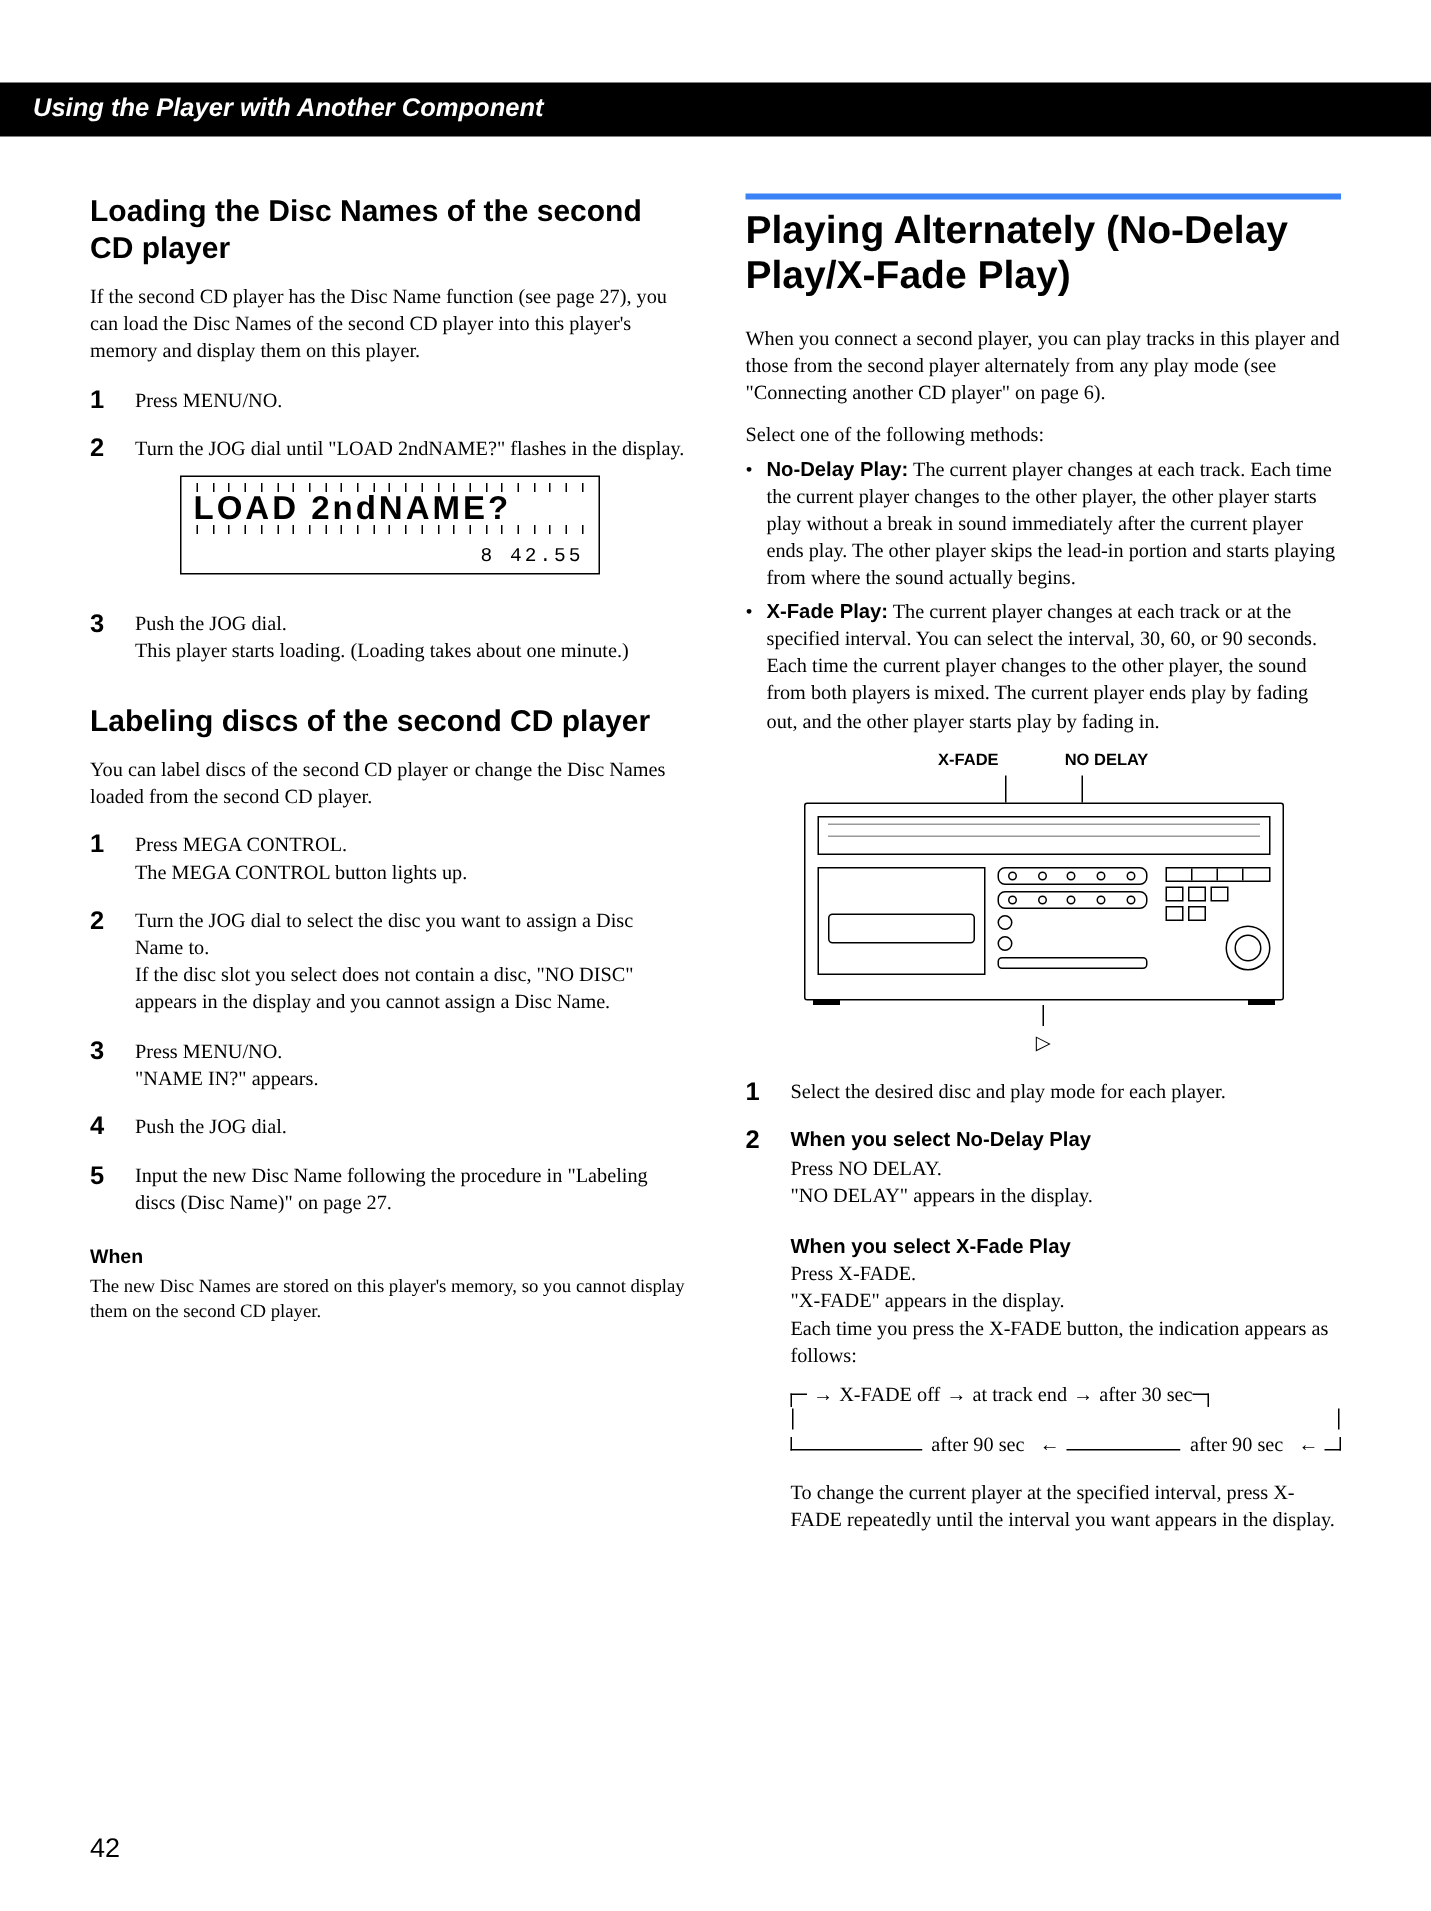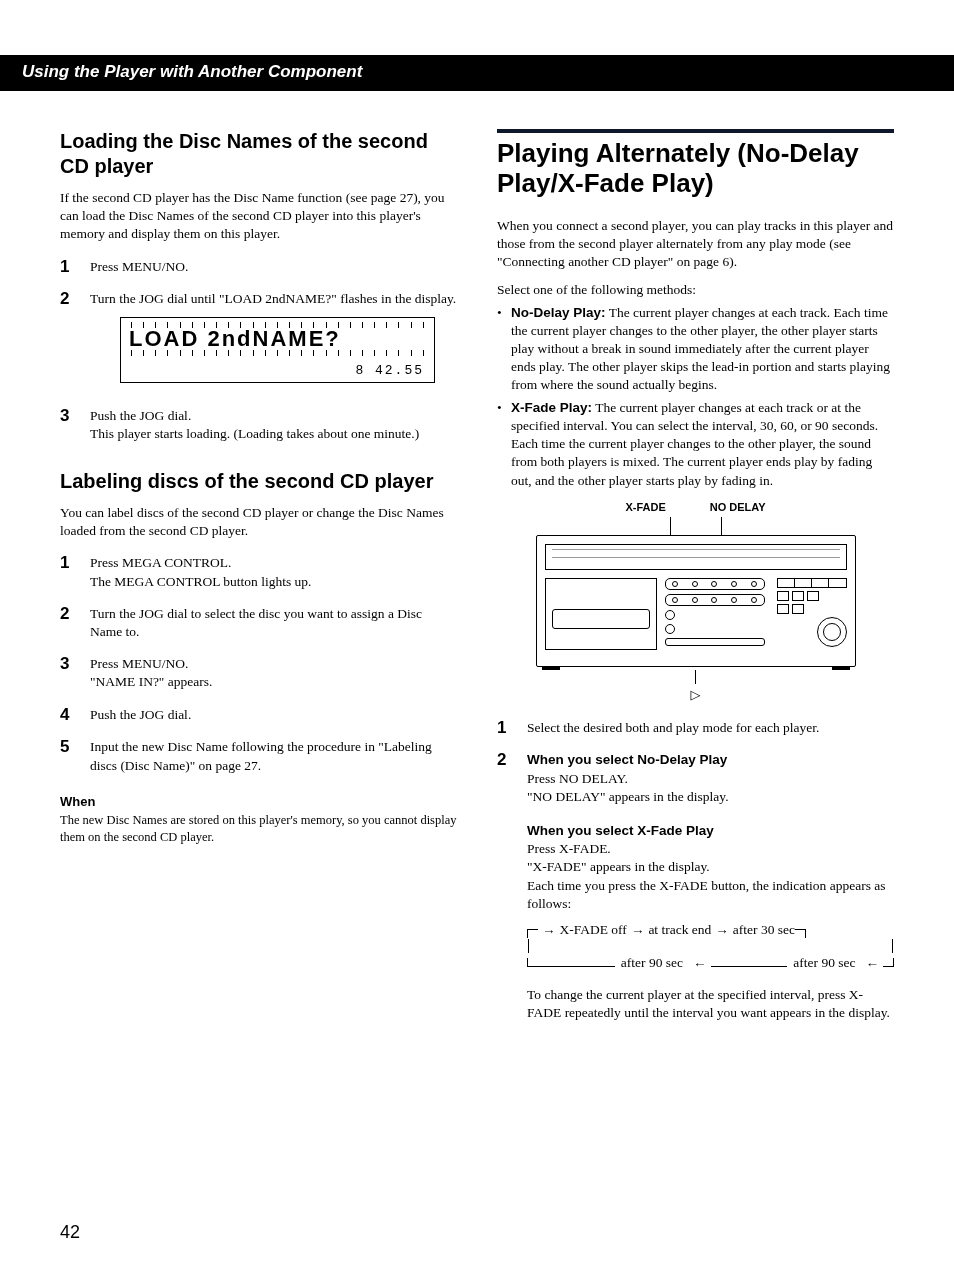--- a/index.html
+++ b/index.html
@@ -44,21 +44,21 @@
     font-size: 20px;
     margin: 0 0 10px 0;
     line-height: 1.25;
   }
   h2.major {
     font-family: "Segoe UI", "Helvetica Neue", Arial, sans-serif;
     font-weight: 800;
     font-size: 26px;
     margin: 0 0 18px 0;
     line-height: 1.15;
-    border-top: 4px solid #0f172a;
+    border-top: 4px solid #3b82f6;
     padding-top: 6px;
   }
   p { margin: 0 0 10px 0; }
   ol.steps {
     list-style: none;
     padding: 0;
     margin: 14px 0 14px 0;
   }
   ol.steps > li {
     display: flex;
@@ -70,21 +70,21 @@
     font-weight: bold;
     font-size: 17px;
     flex: 0 0 16px;
     line-height: 1.1;
   }
   ol.steps > li .body {
     flex: 1;
   }
   .display-box {
     border: 1px solid #000;
-    width: 315px;
+    width: 280px;
     height: 66px;
     margin: 8px 0 10px 30px;
     position: relative;
     font-family: "Courier New", monospace;
     box-sizing: border-box;
     padding: 4px 8px;
   }
   .display-ticks-top, .display-ticks-bot {
     display: flex;
     justify-content: space-between;
@@ -317,20 +317,21 @@
           <div class="num">1</div>
           <div class="body">
             <span>Press MEGA CONTROL.</span><br>
             <span>The MEGA CONTROL button lights up.</span>
           </div>
         </li>
         <li>
           <div class="num">2</div>
           <div class="body">
             <span>Turn the JOG dial to select the disc you want to assign a Disc Name to.</span><br>
+            <span>If the disc slot you select does not contain a disc, "NO DISC" appears in the display and you cannot assign a Disc Name.</span>
           </div>
         </li>
         <li>
           <div class="num">3</div>
           <div class="body">
             <span>Press MENU/NO.</span><br>
             <span>"NAME IN?" appears.</span>
           </div>
         </li>
         <li>
@@ -421,21 +422,21 @@
             <div></div>
             <div></div>
           </div>
         <div class="playline"></div>
         <div class="playarrow">▷</div>
       </div>
 
       <ol class="steps">
         <li>
           <div class="num">1</div>
-          <div class="body">Select the desired both and play mode for each player.</div>
+          <div class="body">Select the desired disc and play mode for each player.</div>
         </li>
         <li>
           <div class="num">2</div>
           <div class="body">
             <div class="sans-b">When you select No-Delay Play</div>
             <span>Press NO DELAY.</span><br>
             <span>"NO DELAY" appears in the display.</span>
 
             <div class="sans-b" style="margin-top:16px;">When you select X-Fade Play</div>
             <span>Press X-FADE.</span><br>

